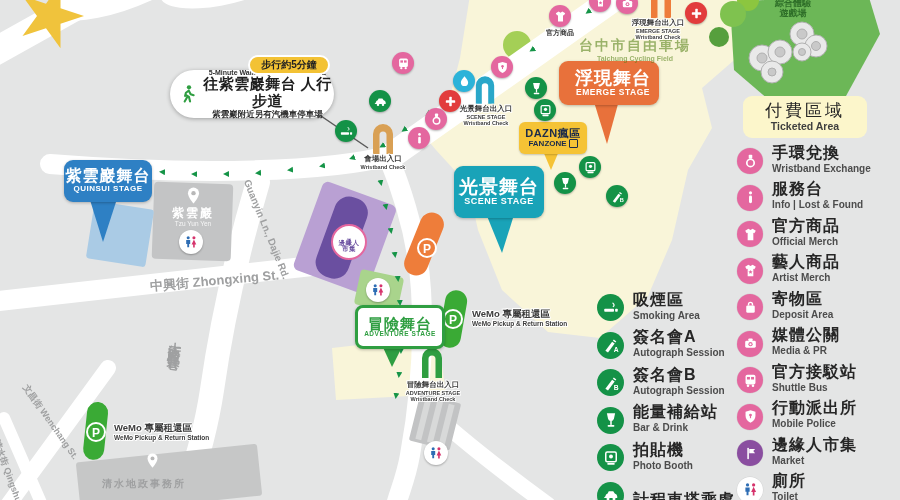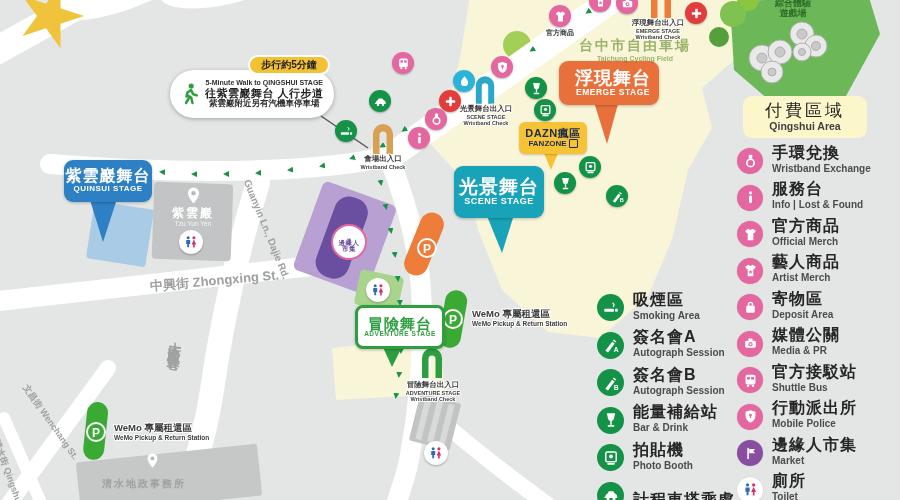--- a/index.html
+++ b/index.html
@@ -41,21 +41,21 @@
   #legend-right .ic svg{width:17px;height:17px;}
   #ticket-header{position:absolute;left:743px;top:96px;width:124px;height:42px;background:#fcf6cb;
       border-radius:9px;text-align:center;display:flex;flex-direction:column;justify-content:center;line-height:1.1;}
   #ticket-header .zh{font-size:17px;font-weight:normal;color:#262626;letter-spacing:3px;}
   #ticket-header .en{font-size:10.5px;font-weight:bold;color:#3f3f3f;}
   
   #walk-bubble{position:absolute;left:170px;top:70px;width:156px;height:48px;background:#fff;border-radius:26px;
       box-shadow:0 1px 4px rgba(0,0,0,.3);display:flex;align-items:center;padding-left:8px;z-index:5;}
   #walk-bubble .wtxt{text-align:center;line-height:1.12;margin-left:3px;}
   #walk-bubble .l1{font-size:7px;font-weight:bold;color:#2f2f2f;}
-  #walk-bubble .l2{font-size:11px;font-weight:bold;color:#1f1f1f;letter-spacing:.5px;}
+  #walk-bubble .l2{font-size:15px;font-weight:bold;color:#1f1f1f;letter-spacing:.5px;}
   #walk-bubble .l3{font-size:8.5px;font-weight:bold;color:#2f2f2f;}
   #walk-badge{position:absolute;left:248px;top:55px;width:78px;height:16px;background:#f3c234;border:2px solid #fff;
       border-radius:11px;font-size:10px;font-weight:bold;color:#222;display:flex;align-items:center;justify-content:center;z-index:6;}
   
   #fanzone-box{position:absolute;left:519px;top:122px;width:68px;height:32px;background:#f5c335;border-radius:6px;
       display:flex;flex-direction:column;align-items:center;justify-content:center;line-height:1.05;box-shadow:0 1px 2px rgba(0,0,0,.2);}
   #fanzone-box .zh{font-size:11px;font-weight:bold;color:#1b2b4a;letter-spacing:.5px;}
   #fanzone-box .en{font-size:8px;font-weight:bold;color:#1b2b4a;display:flex;align-items:center;gap:2px;}
   #fanzone-box .grid{display:inline-block;width:7px;height:7px;border:1.3px solid #1b2b4a;border-radius:1px;}
   
@@ -474,21 +474,21 @@
       </svg>
     </div>
   <div class="micon m24 wht" style="left:424px;top:441px;">
       <svg viewBox="0 0 24 24">
         <use href="#i-toilet"></use>
       </svg>
     </div>
 
   <div id="ticket-header">
     <div class="zh">付費區域</div>
-    <div class="en">Qingshui Area</div>
+    <div class="en">Ticketed Area</div>
   </div>
 
   <div id="legend-mid" class="legend-col" style="left:597px;top:294px;">
 
       <div class="lrow">
         <span class="ic" style="background: rgb(20, 146, 71);">
           <svg viewBox="0 0 24 24">
             <use href="#i-smoking"></use>
           </svg>
         </span>

